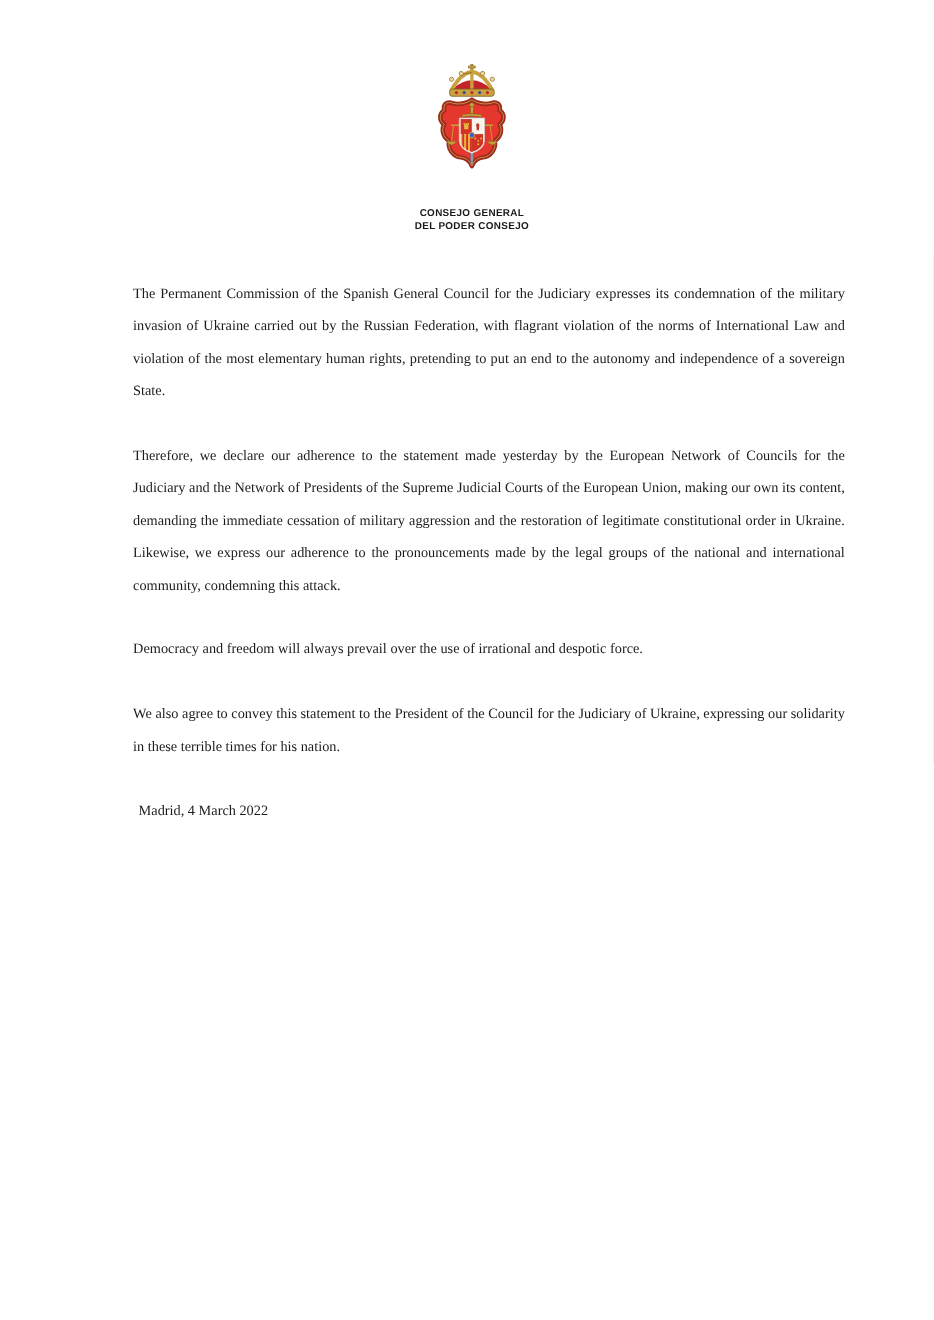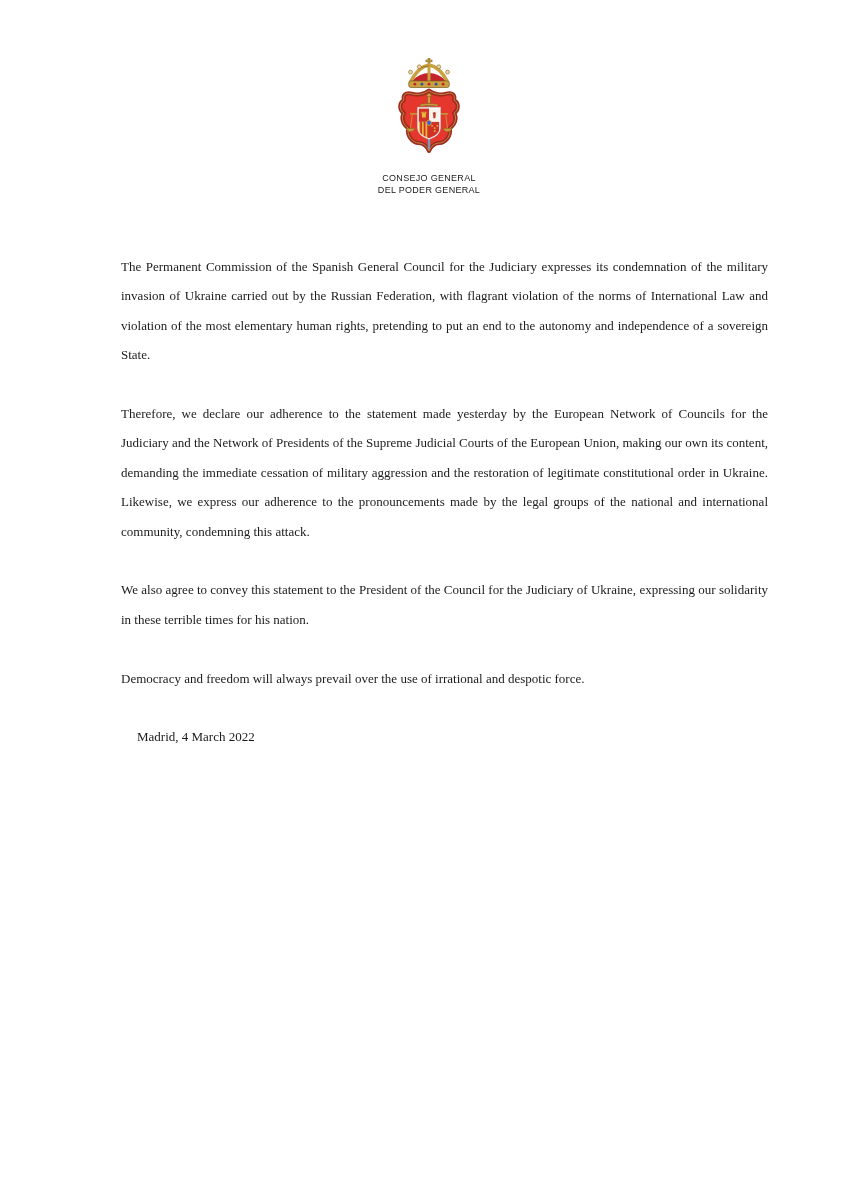--- a/index.html
+++ b/index.html
@@ -16,43 +16,43 @@
   }
   .letterhead {
     position: absolute;
     left: 329px;
     top: 58px;
     width: 200px;
     text-align: center;
   }
   .crest-wrap { display: inline-block; line-height: 0; }
   .org-name {
-    margin-top: 7px;
+    margin-top: 21px;
     font-family: "Liberation Sans", sans-serif;
     font-size: 9px;
-    font-weight: 400;
+    font-weight: 700;
     letter-spacing: 0.3px;
     line-height: 11.5px;
     color: #1a1a1a;
   }
   .letter-body {
     position: absolute;
     left: 121px;
     top: 252px;
     width: 647px;
     font-size: 13px;
     line-height: 29.4px;
   }
   .letter-body p.para {
     text-align: justify;
     margin: 0 0 29.4px 0;
   }
   .letter-body p.dateline {
     text-align: left;
-    margin: 16px;
+    margin: 5px;
   }
   .page-footer {
     position: absolute;
     left: 0;
     right: 0;
     top: 1132px;
     text-align: center;
     font-family: "Liberation Sans", sans-serif;
     font-size: 13.5px;
     color: #1f1f1f;
@@ -163,26 +163,26 @@
             <circle cx="51.5" cy="79.5" r="1" fill="#e8b83a"></circle>
             <circle cx="54.5" cy="77" r="1" fill="#e8b83a"></circle>
             <circle cx="51.5" cy="83" r="1" fill="#e8b83a"></circle>
           </g>
           <ellipse cx="45" cy="73.5" rx="2.6" ry="3" fill="#3b5bd0" stroke="#e8b83a" stroke-width="0.8"></ellipse>
         </g>
       </svg>
     </div>
     <div class="org-name">
       <div>CONSEJO GENERAL</div>
-      <div>DEL PODER GENERAL</div>
+      <div>DEL PODER CONSEJO</div>
     </div>
   </div>
 
   <div class="letter-body">
     <p class="para">The Permanent Commission of the Spanish General Council for the Judiciary expresses its condemnation of the military invasion of Ukraine carried out by the Russian Federation, with flagrant violation of the norms of International Law and violation of the most elementary human rights, pretending to put an end to the autonomy and independence of a sovereign State.</p>
     <p class="para">Therefore, we declare our adherence to the statement made yesterday by the European Network of Councils for the Judiciary and the Network of Presidents of the Supreme Judicial Courts of the European Union, making our own its content, demanding the immediate cessation of military aggression and the restoration of legitimate constitutional order in Ukraine. Likewise, we express our adherence to the pronouncements made by the legal groups of the national and international community, condemning this attack.</p>
+    <p class="para">Democracy and freedom will always prevail over the use of irrational and despotic force.</p>
     <p class="para">We also agree to convey this statement to the President of the Council for the Judiciary of Ukraine, expressing our solidarity in these terrible times for his nation.</p>
-    <p class="para">Democracy and freedom will always prevail over the use of irrational and despotic force.</p>
     <p class="dateline">Madrid, 4 March 2022</p>
   </div>
 
 
 </div>
 
 </body></html>

